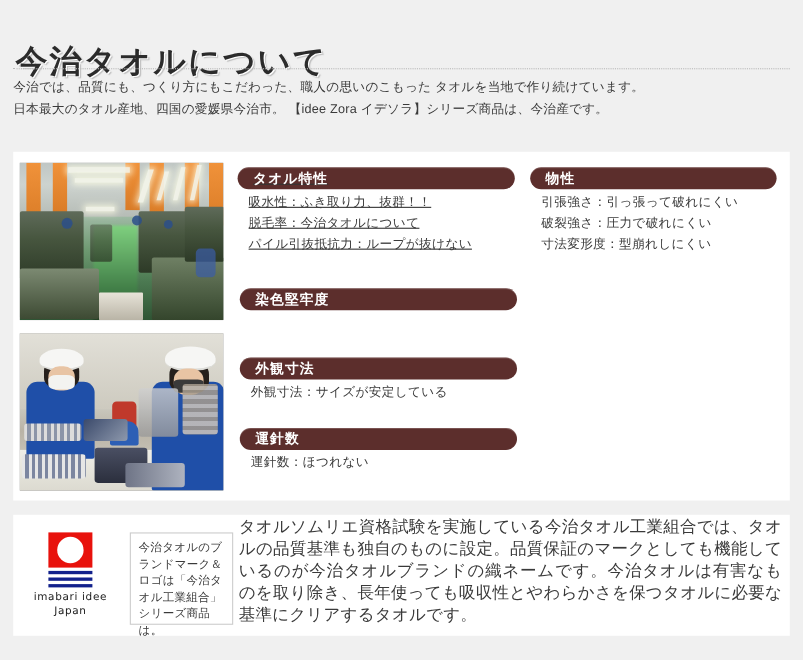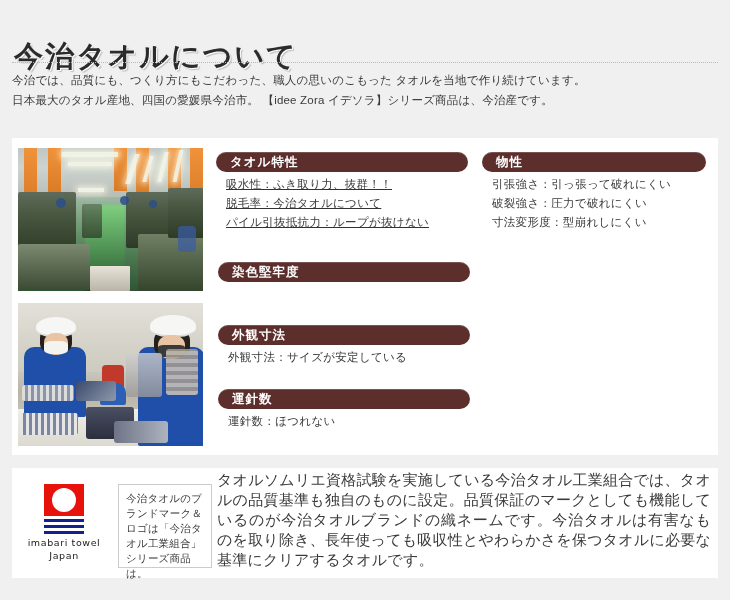--- a/index.html
+++ b/index.html
@@ -278,21 +278,21 @@
       <div class="logo-sq">
         <div class="logo-circ"></div>
       </div>
       <div class="logo-bars">
         <div class="logo-bar"></div>
         <div class="logo-bar"></div>
         <div class="logo-bar"></div>
       </div>
     </div>
     <div class="logo-text">
-      <div>imabari towel</div>
+      <div>imabari idee</div>
       <div>Japan</div>
     </div>
   </div>
 
   <div id="caption-box">今治タオルのブランドマーク＆ロゴは「今治タオル工業組合」シリーズ商品は。</div>
 
   <div id="bottom-text">タオルソムリエ資格試験を実施している今治タオル工業組合では、タオルの品質基準も独自のものに設定。品質保証のマークとしても機能しているのが今治タオルブランドの織ネームです。今治タオルは有害なものを取り除き、長年使っても吸収性とやわらかさを保つタオルに必要な基準にクリアするタオルです。</div>
 
 </div>
 

